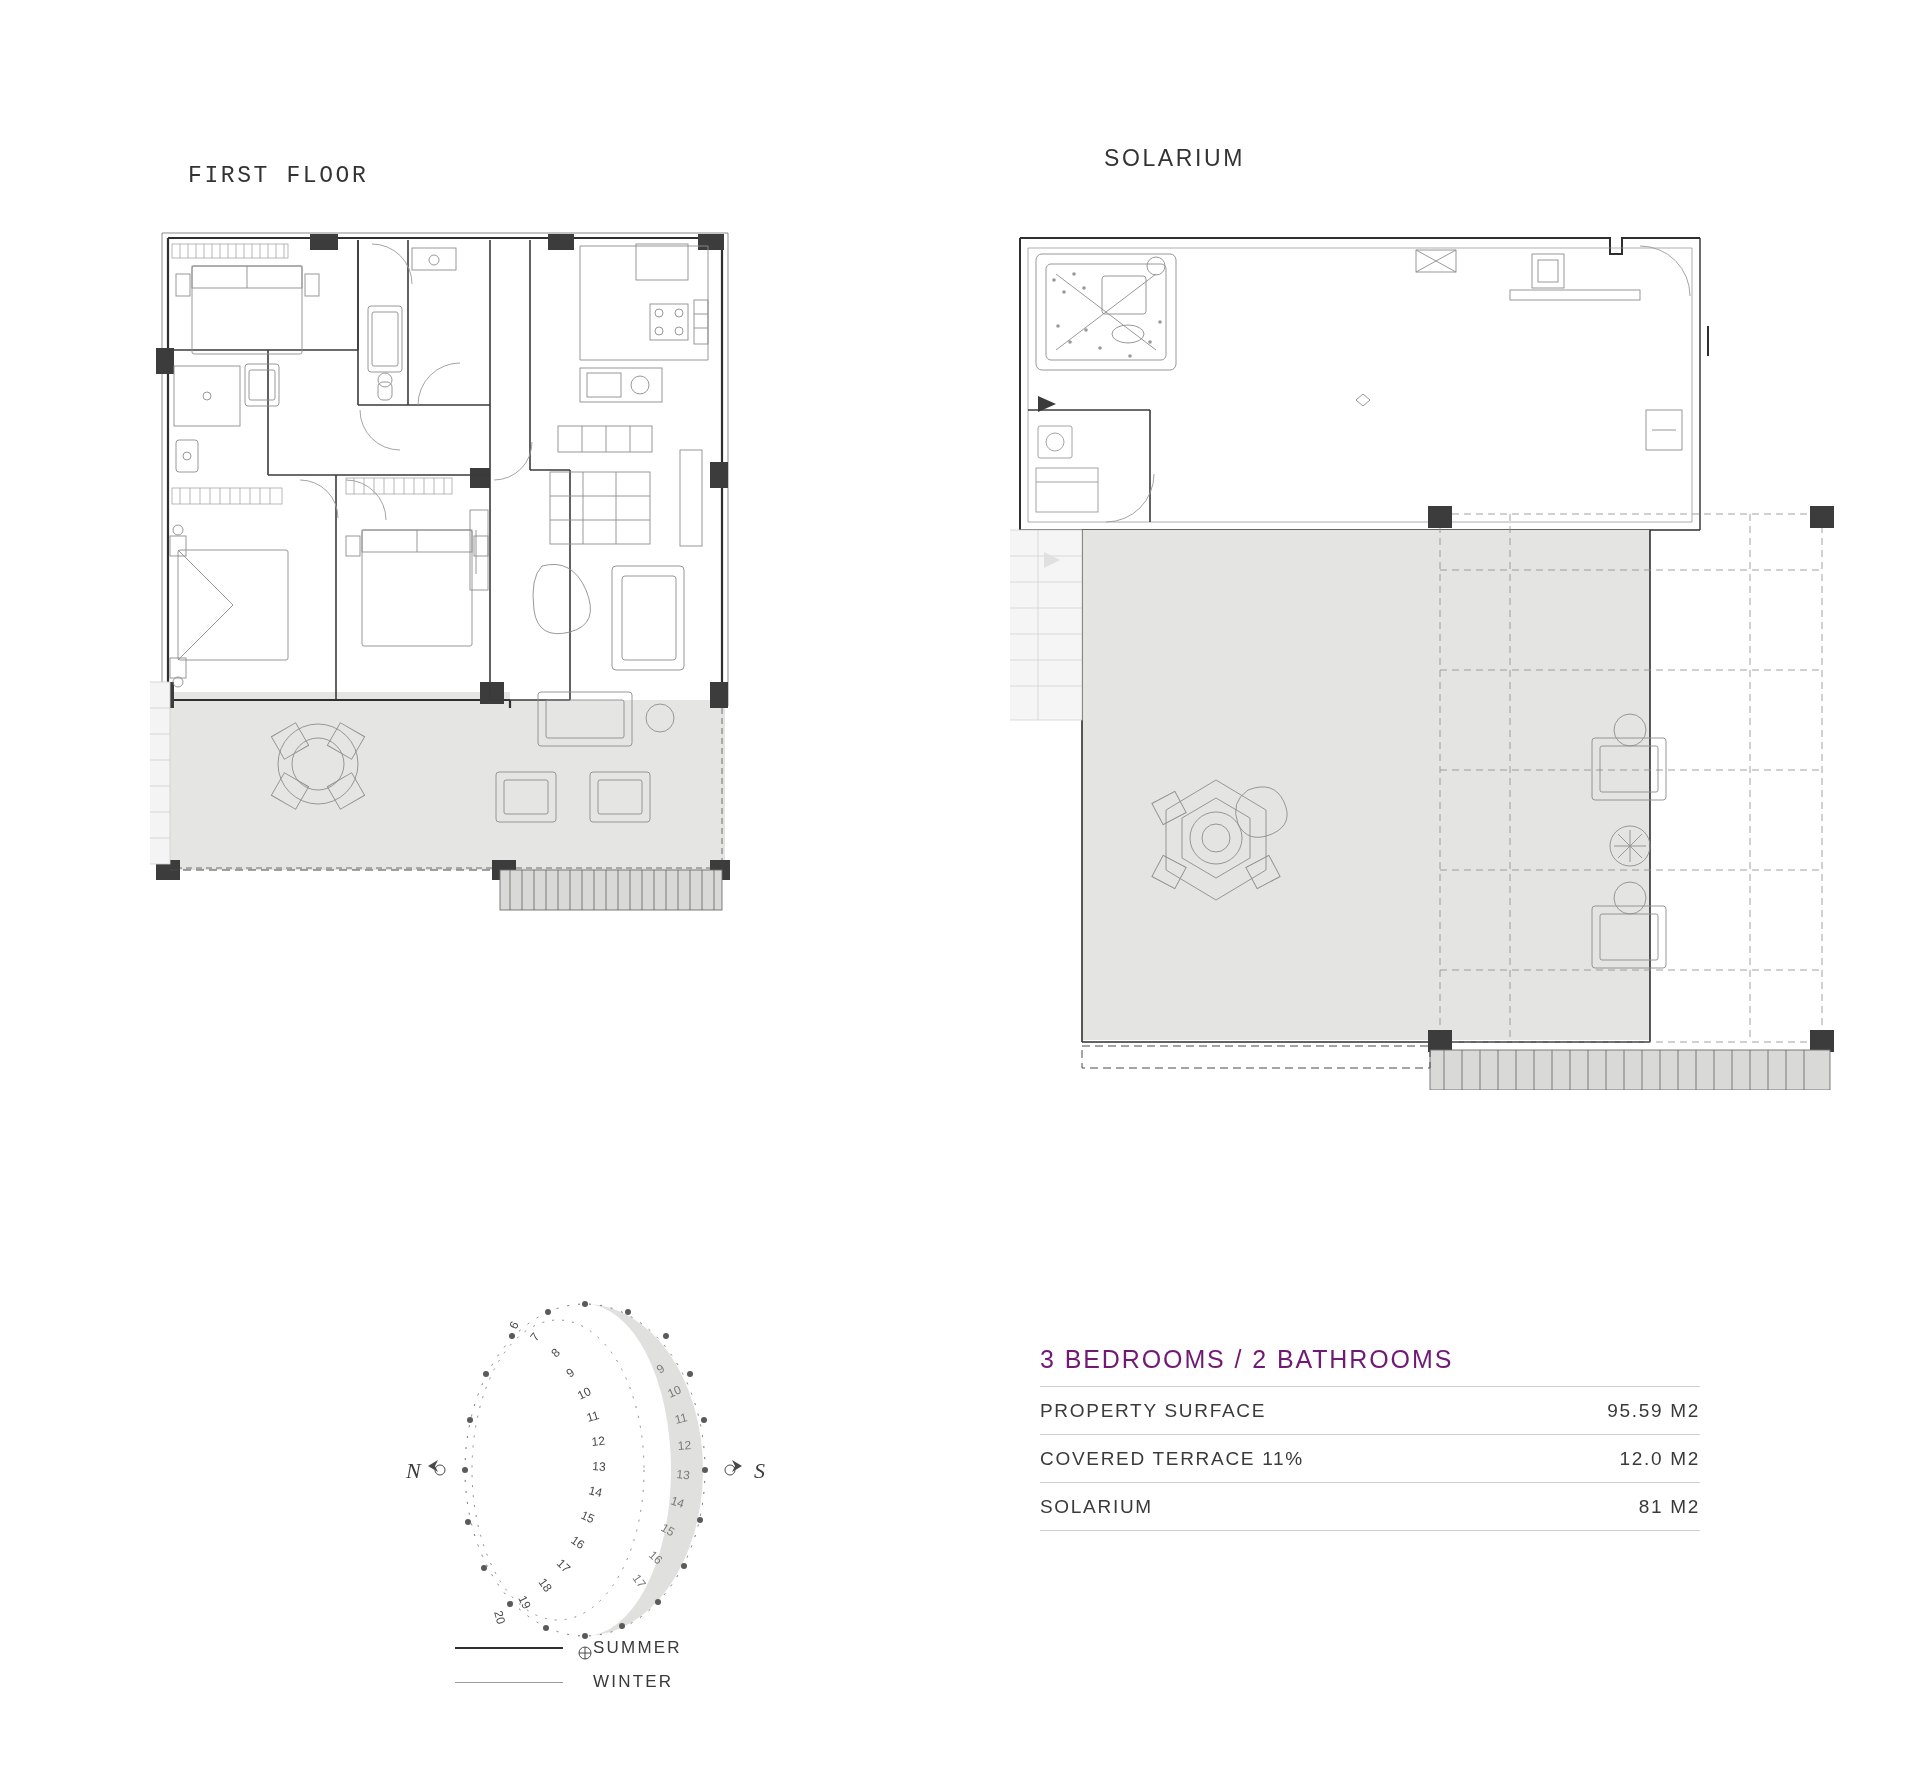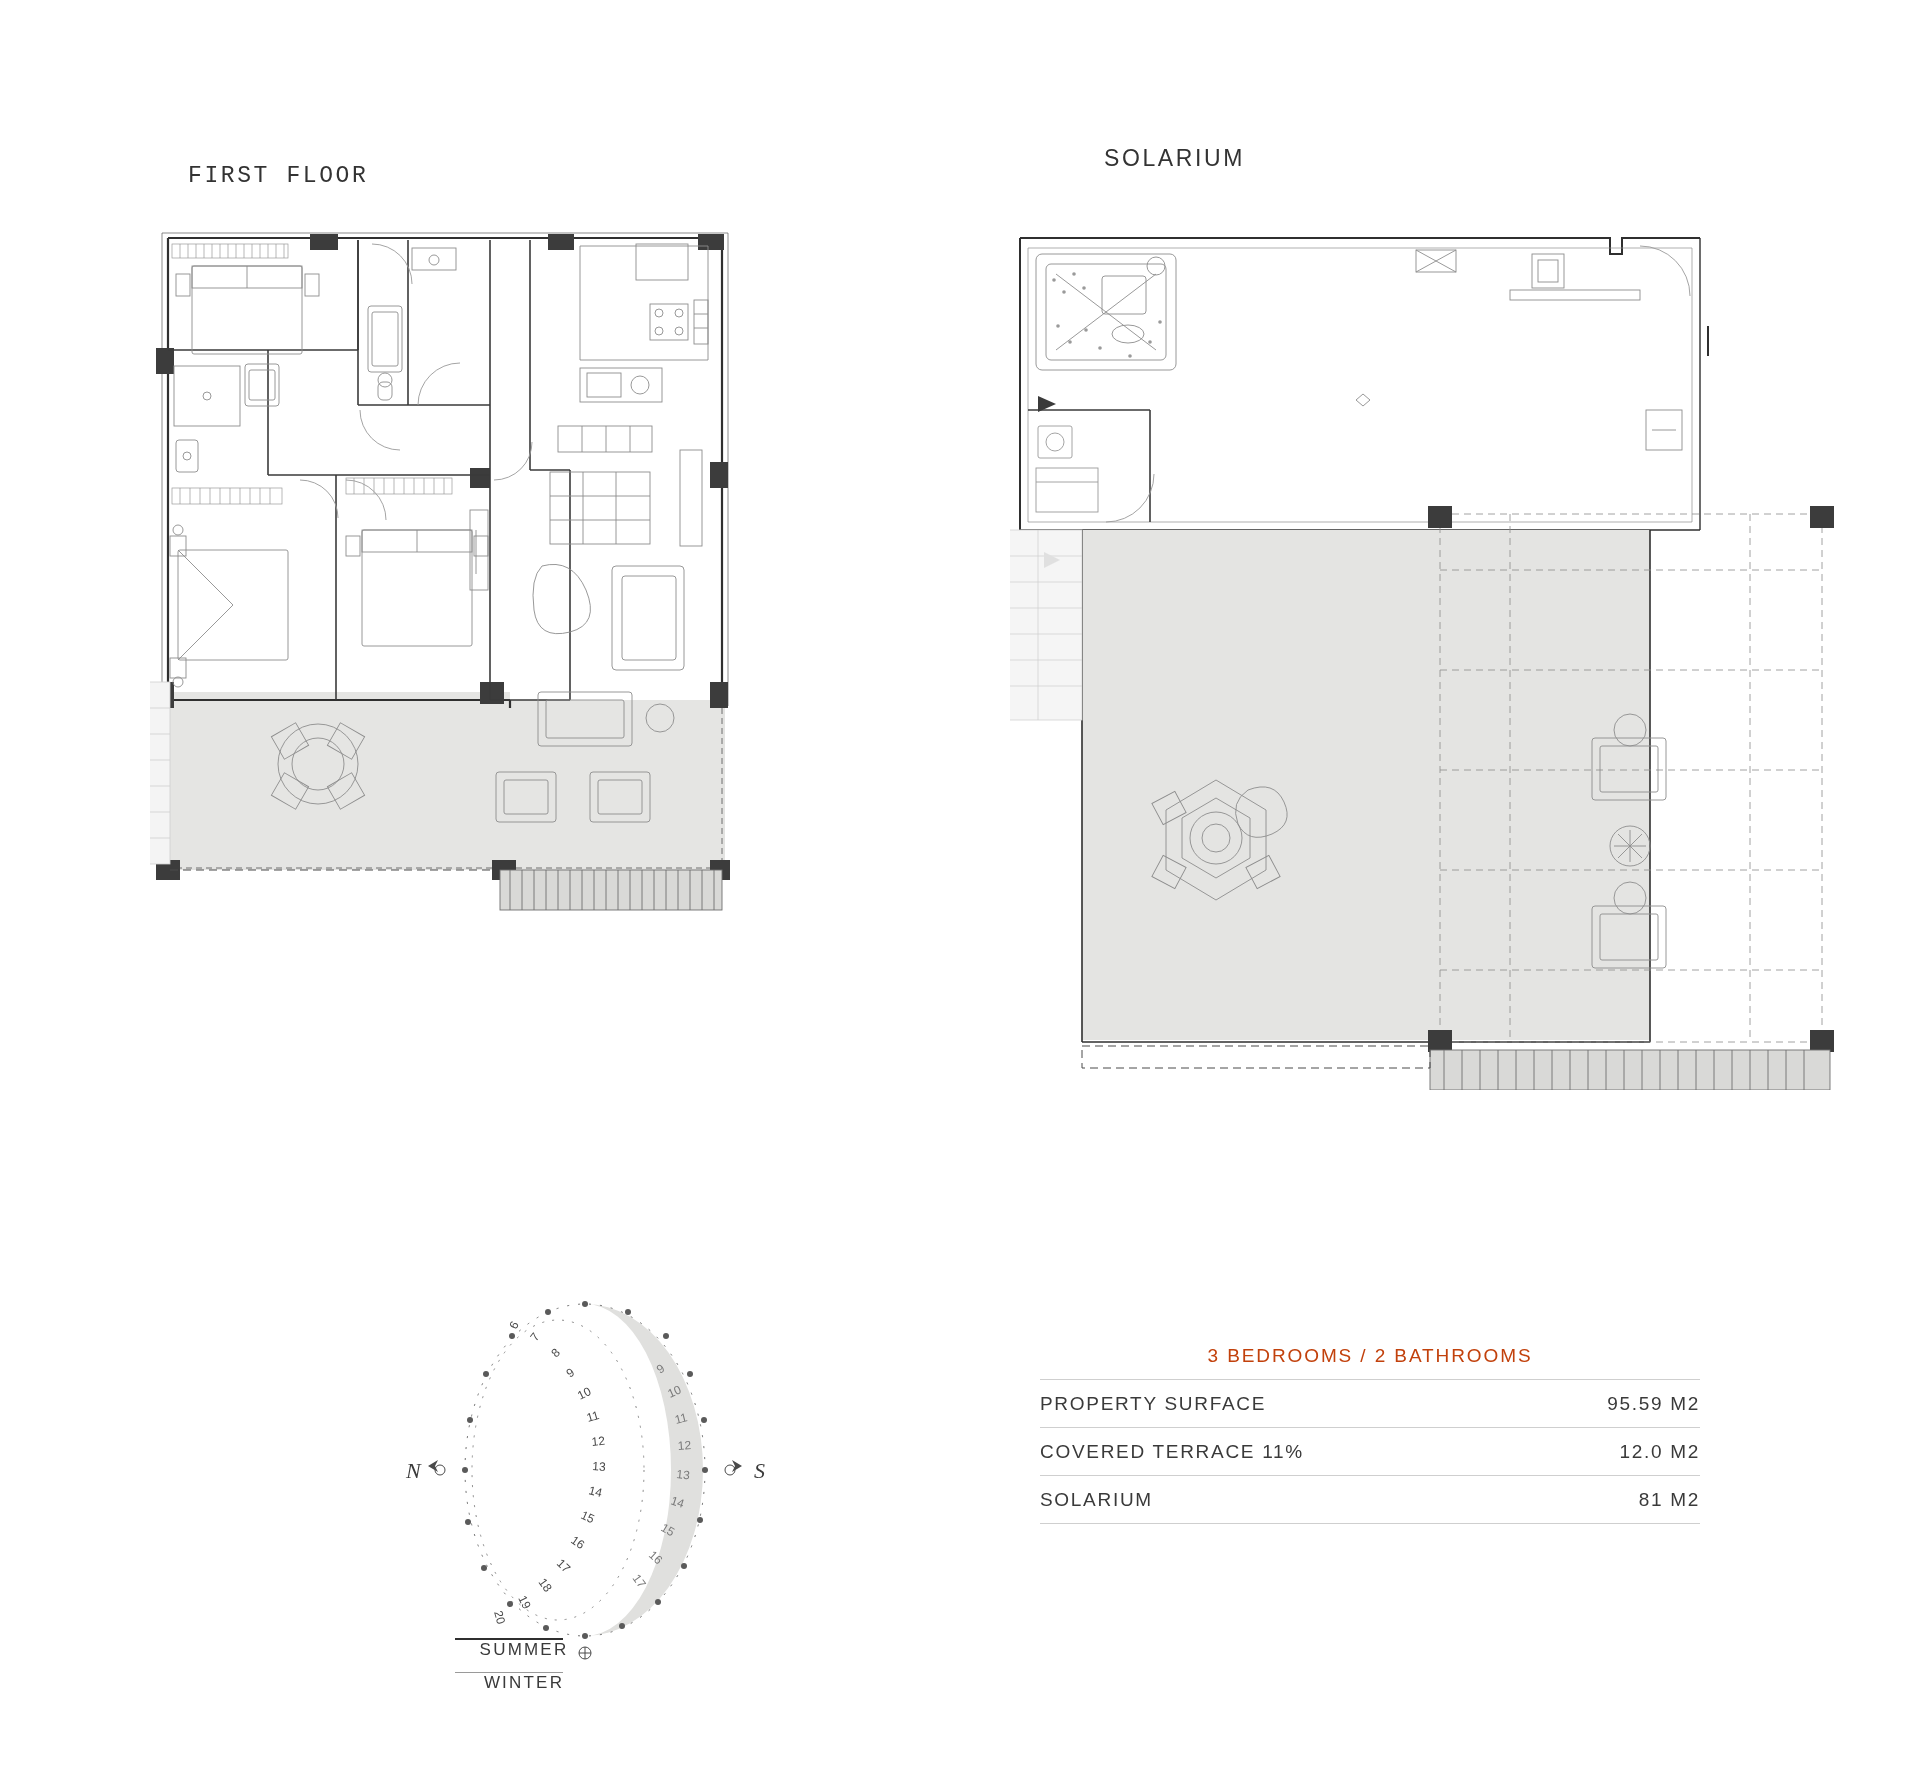--- a/index.html
+++ b/index.html
@@ -43,46 +43,44 @@
   
   #sun-diagram { position: absolute; left: 370px; top: 1270px; width: 430px; height: 400px; }
 
   .legend-row {
     position: absolute;
     display: flex;
     align-items: center;
     font-size: 17px;
     letter-spacing: 2.2px;
     color: #3a3a3a;
-    flex-direction: column;
   }
   .legend-line {
     display: inline-block;
     width: 108px;
     height: 0;
     margin-right: 30px;
   }
   .legend-line.summer { border-top: 2.4px solid #2f2f2f; }
   .legend-line.winter { border-top: 1.1px solid #9a9a9a; }
   #legend-summer { left: 455px; top: 1638px; }
   #legend-winter { left: 455px; top: 1672px; }
 
   
   #specs {
     position: absolute;
     left: 1040px;
     top: 1345px;
     width: 660px;
   }
   #specs .specs-heading {
-    font-size: 19px;
+    font-size: 25px;
     letter-spacing: 1.9px;
-    color: #c2410c;
+    color: #701a75;
     padding-bottom: 12px;
-    text-align: center;
   }
   #specs .specs-table {
     width: 100%;
     border-collapse: collapse;
   }
   #specs .specs-table tr {
     border-top: 1px solid #cfcfcf;
   }
   #specs .specs-table tr:last-child {
     border-bottom: 1px solid #cfcfcf;

